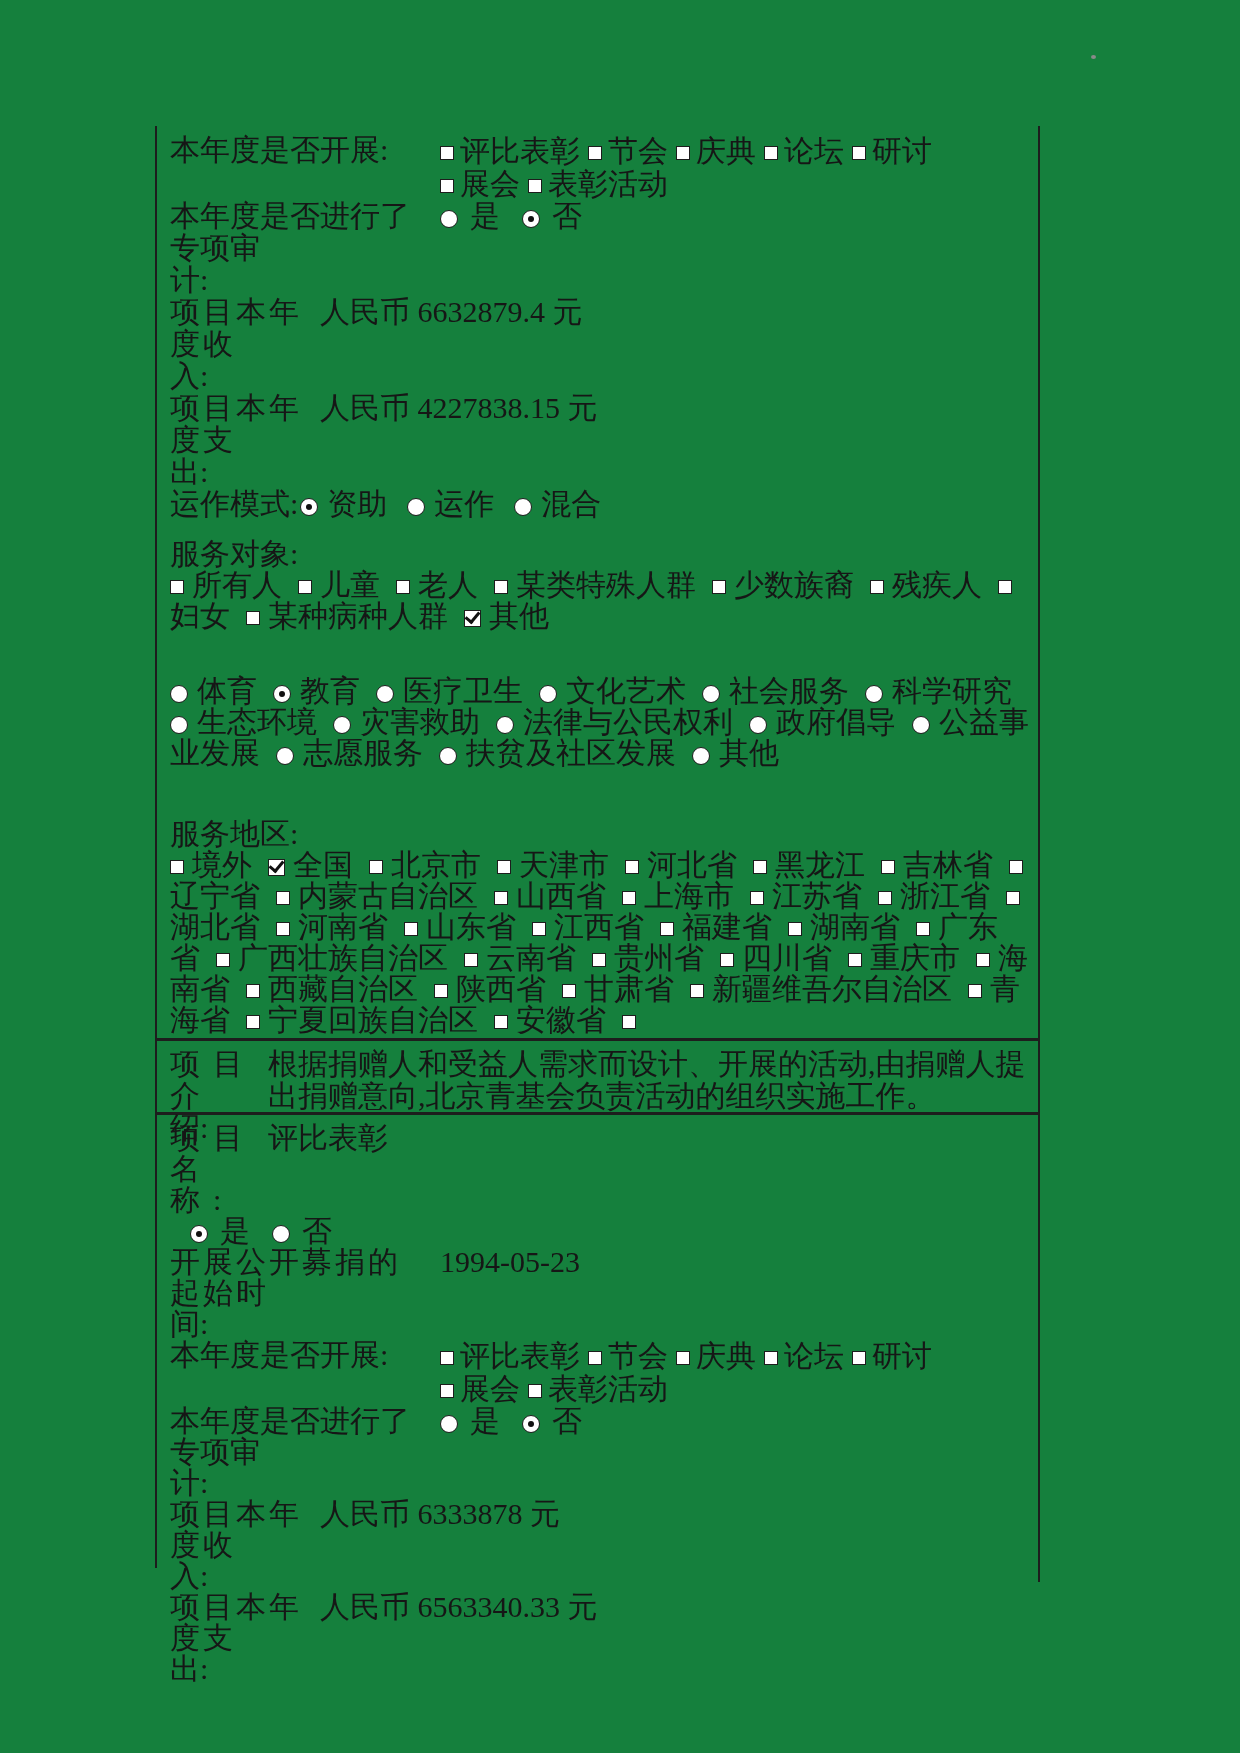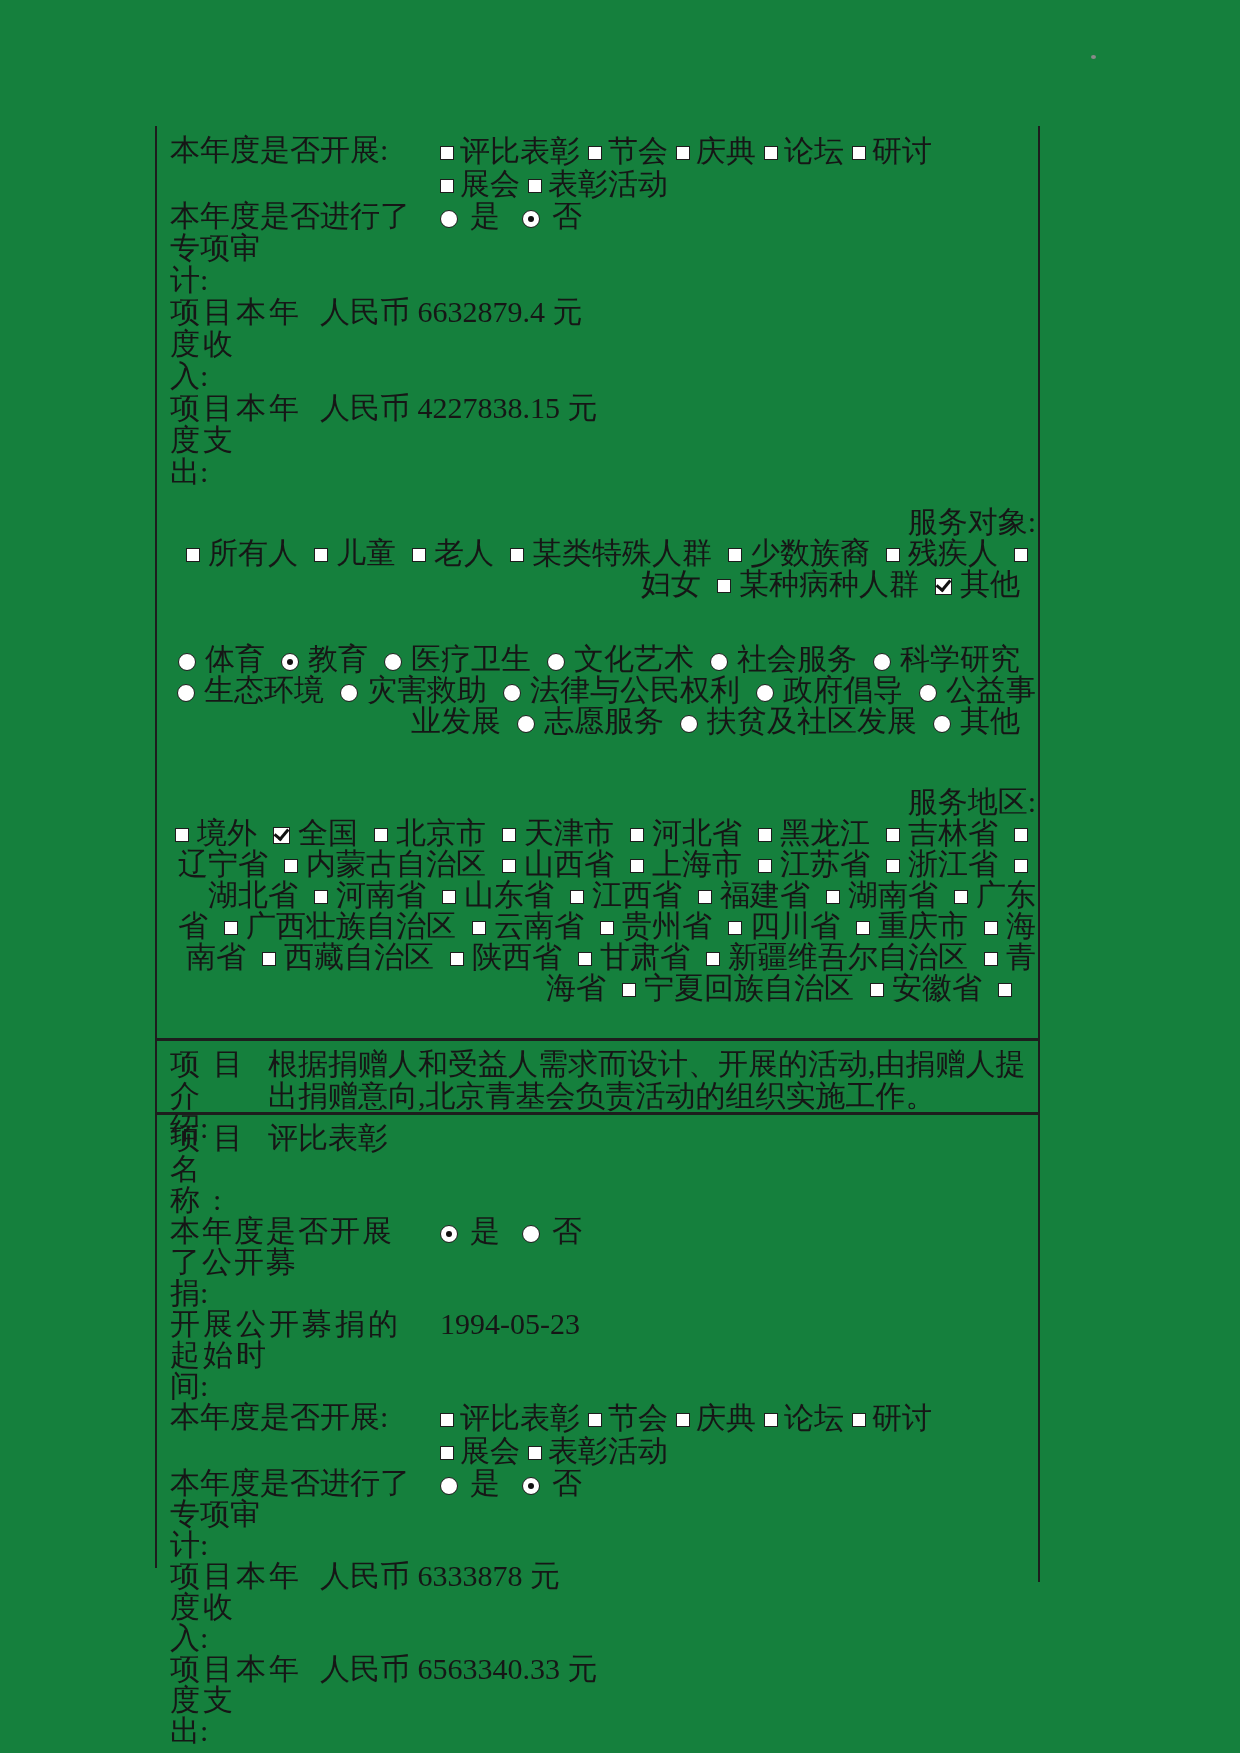--- a/index.html
+++ b/index.html
@@ -36,21 +36,21 @@
   .rb.on::after{content:"";position:absolute;left:50%;top:50%;width:6px;height:6px;margin:-3px 0 0 -3px;
       background:#111;border-radius:50%;}
   
   .vw505 .opt{margin-right:8px;}
   .vw505 .cb{margin-right:6px;}
   .vw505{line-height:33px;}
   
   .yn .opt{margin-right:22px;}
   .yn .rb{margin-right:12px;}
 
-  .group{margin-top:0;text-align:right;}
+  .group{margin-top:0;}
   .glabel{line-height:31px;}
   .gt1{margin-top:18px;} .gt2{margin-top:44px;} .gt3{margin-top:50px;}
 
   .inline-field{line-height:32px;}
   .inline-field .opts{display:inline;}
   .inline-field .opt{margin-right:18px;}
   .inline-field .rb{margin-right:9px;margin-left:2px;}
 
   .block1{height:906px;box-sizing:border-box;}
   .intro-row{height:74px;box-sizing:border-box;padding-top:8px;}
@@ -97,20 +97,23 @@
       </div>
 
       <div class="field">
         <div class="flabel w150">
           <span class="ls3">项目本年度支</span><br>
           <span>出:</span>
         </div>
         <div class="fvalue">人民币 4227838.15 元</div>
       </div>
 
+      <div class="inline-field">
+        <span>运作模式:</span><span class="opts"><span class="opt"><span class="rb on"></span><span class="opt-label">资助</span></span><span class="opt"><span class="rb"></span><span class="opt-label">运作</span></span><span class="opt"><span class="rb"></span><span class="opt-label">混合</span></span></span>
+      </div>
 
       <div class="group gt1">
         <div class="glabel">服务对象:</div>
         <div class="opts"><span class="opt"><span class="cb"></span><span class="opt-label">所有人</span></span><span class="opt"><span class="cb"></span><span class="opt-label">儿童</span></span><span class="opt"><span class="cb"></span><span class="opt-label">老人</span></span><span class="opt"><span class="cb"></span><span class="opt-label">某类特殊人群</span></span><span class="opt"><span class="cb"></span><span class="opt-label">少数族裔</span></span><span class="opt"><span class="cb"></span><span class="opt-label">残疾人</span></span><span class="opt"><span class="cb"></span><span class="opt-label">妇女</span></span><span class="opt"><span class="cb"></span><span class="opt-label">某种病种人群</span></span><span class="opt"><span class="cb on"></span><span class="opt-label">其他</span></span></div>
       </div>
 
       <div class="group gt2">
         <div class="opts"><span class="opt"><span class="rb"></span><span class="opt-label">体育</span></span><span class="opt"><span class="rb on"></span><span class="opt-label">教育</span></span><span class="opt"><span class="rb"></span><span class="opt-label">医疗卫生</span></span><span class="opt"><span class="rb"></span><span class="opt-label">文化艺术</span></span><span class="opt"><span class="rb"></span><span class="opt-label">社会服务</span></span><span class="opt"><span class="rb"></span><span class="opt-label">科学研究</span></span><span class="opt"><span class="rb"></span><span class="opt-label">生态环境</span></span><span class="opt"><span class="rb"></span><span class="opt-label">灾害救助</span></span><span class="opt"><span class="rb"></span><span class="opt-label">法律与公民权利</span></span><span class="opt"><span class="rb"></span><span class="opt-label">政府倡导</span></span><span class="opt"><span class="rb"></span><span class="opt-label">公益事业发展</span></span><span class="opt"><span class="rb"></span><span class="opt-label">志愿服务</span></span><span class="opt"><span class="rb"></span><span class="opt-label">扶贫及社区发展</span></span><span class="opt"><span class="rb"></span><span class="opt-label">其他</span></span></div>
       </div>
 
@@ -134,24 +137,20 @@
 
       <div class="field">
         <div class="flabel w98">
           <span class="ls12">项目名</span><br>
           <span class="ls12">称:</span>
         </div>
         <div class="fvalue">评比表彰</div>
       </div>
 
       <div class="field">
-        <div class="flabel w250">
-          <span class="ls2">本年度是否开展了公开募</span><br>
-          <span>捐:</span>
-        </div>
         <div class="fvalue opts yn pad20"><span class="opt"><span class="rb on"></span><span class="opt-label">是</span></span><span class="opt"><span class="rb"></span><span class="opt-label">否</span></span></div>
       </div>
 
       <div class="field">
         <div class="flabel w250">
           <span class="ls3">开展公开募捐的起始时</span><br>
           <span>间:</span>
         </div>
         <div class="fvalue pad20">1994-05-23</div>
       </div>

